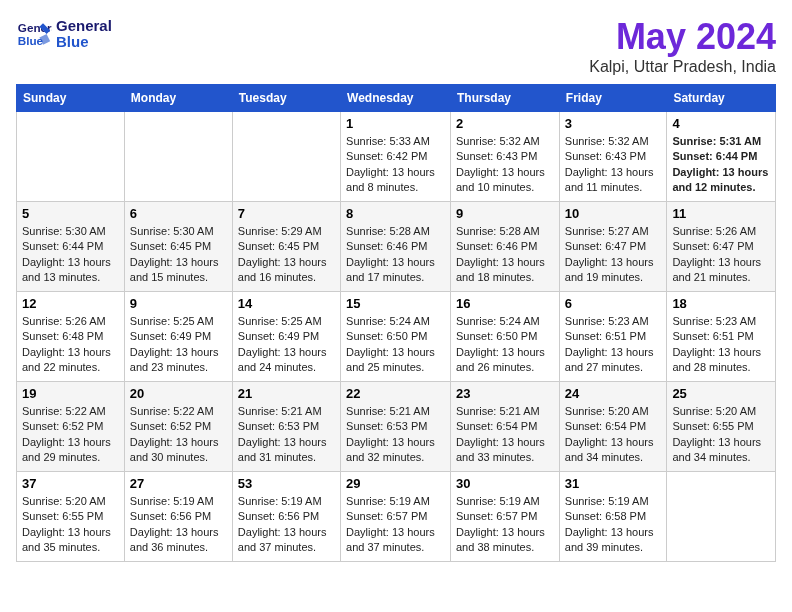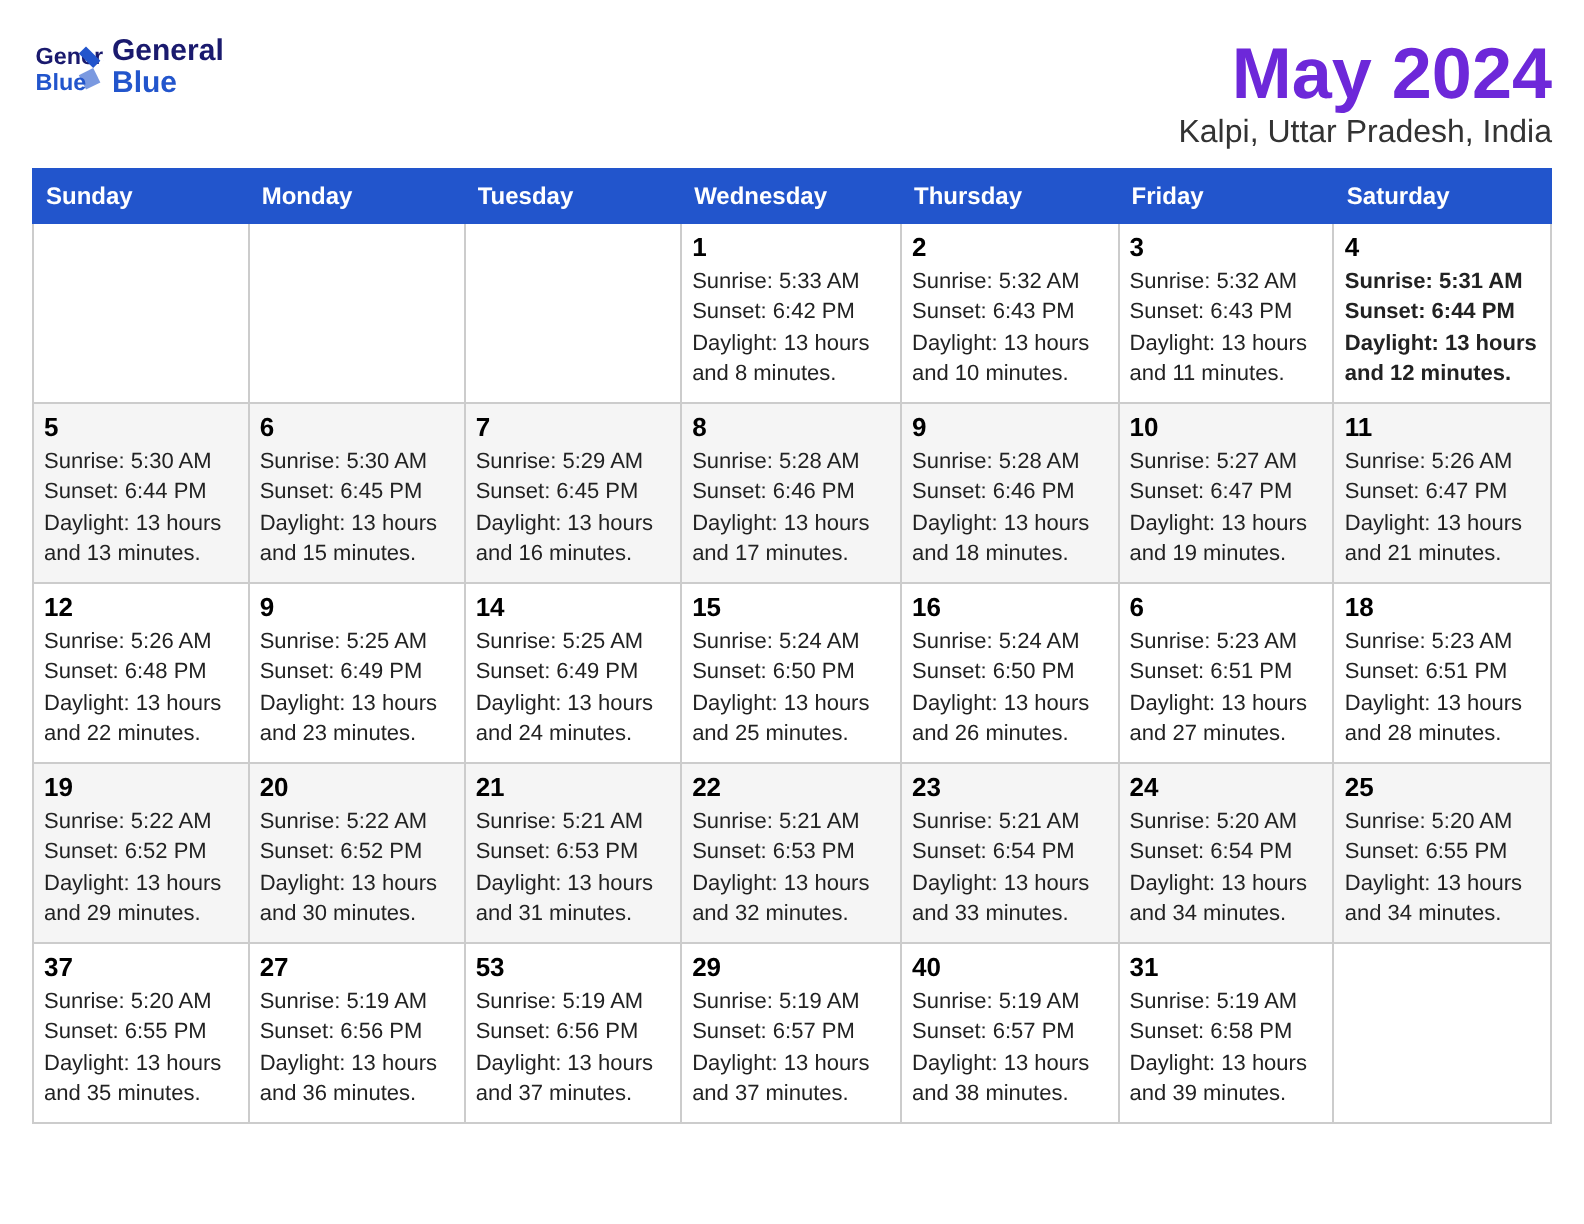--- a/index.html
+++ b/index.html
@@ -319,21 +319,21 @@
 and 37 minutes.</div>
         </td>
         <td>
           <span class="day-num">29</span>
           <div class="day-info" style="white-space: pre-line;">Sunrise: 5:19 AM
 Sunset: 6:57 PM
 Daylight: 13 hours
 and 37 minutes.</div>
         </td>
         <td>
-          <span class="day-num">40</span>
+          <span class="day-num">30</span>
           <div class="day-info" style="white-space: pre-line;">Sunrise: 5:19 AM
 Sunset: 6:57 PM
 Daylight: 13 hours
 and 38 minutes.</div>
         </td>
         <td>
           <span class="day-num">31</span>
           <div class="day-info" style="white-space: pre-line;">Sunrise: 5:19 AM
 Sunset: 6:58 PM
 Daylight: 13 hours

